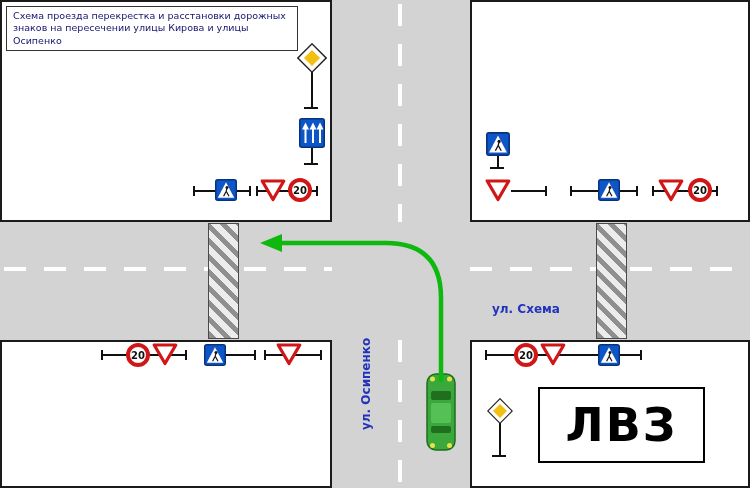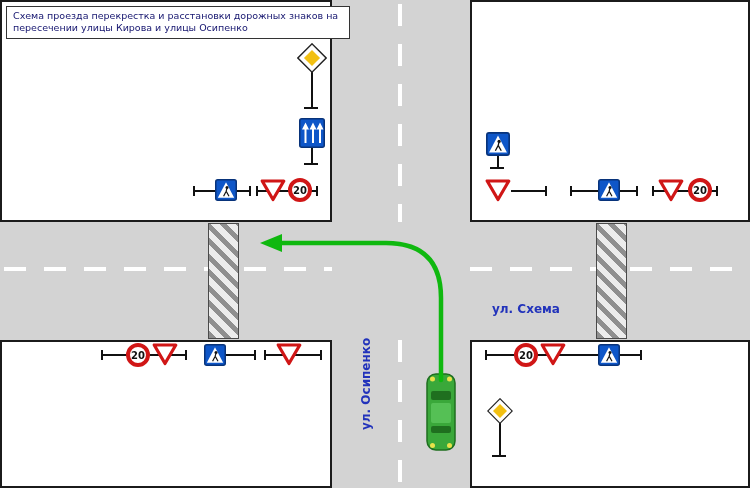--- a/index.html
+++ b/index.html
@@ -34,21 +34,21 @@
   .pole-v { position:absolute; width:2px;  background:#111; z-index:5; }
   .tick-v { position:absolute; width:2px;  height:10px; background:#111; z-index:5; }
   .tick-h { position:absolute; height:2px; width:14px;  background:#111; z-index:5; }
 
   .sign { position:absolute; z-index:6; display:block; }
 
   .c20 { position:absolute; z-index:6; width:24px; height:24px; border:4px solid #d01616;
          border-radius:50%; background:#fff; color:#111; font-size:10px; font-weight:bold;
          display:flex; align-items:center; justify-content:center; }
 
-  .title-box { position:absolute; left:6px; top:6px; width:344px; z-index:8;
+  .title-box { position:absolute; left:6px; top:6px; width:292px; z-index:8;
                border:1px solid #333; background:#fff; padding:3px 6px;
                font-size:9.5px; line-height:1.3; color:#14146e; }
 
   .street-label { position:absolute; color:#2233bb; font-weight:bold; font-size:12px;
                   z-index:6; white-space:nowrap; }
   .street-label-v { left:326px; top:383px; width:80px; text-align:center;
                     transform:rotate(-90deg); }
 
   .lvz { position:absolute; left:538px; top:387px; width:167px; height:76px; z-index:6;
          border:2px solid #000; background:#fff; display:flex; align-items:center;
@@ -211,20 +211,23 @@
       <use href="#sym-ped"></use>
     </svg>
   <div class="tick-v" style="left:640px; top:350px;"></div>
 
   <svg class="sign" style="left:487px; top:398px;" width="26" height="26">
       <use href="#sym-diamond"></use>
     </svg>
   <div class="pole-v" style="left:499px; top:423px; height:34px;"></div>
   <div class="tick-h" style="left:492px; top:455px;"></div>
 
+  <div class="lvz">
+    <span>ЛВЗ</span>
+  </div>
 
   <div class="street-label" style="left:492px; top:302px;">ул. Схема</div>
   <div class="street-label street-label-v">ул. Осипенко</div>
 
   <svg class="car" width="36" height="82">
       <use href="#sym-car"></use>
     </svg>
 
   <svg class="arrow-layer" viewBox="0 0 750 488">
     <path d="M441 380 L441 298 Q441 243 386 243 L280 243" fill="none" stroke="#0fb80f" stroke-width="4.5" stroke-linecap="round"></path>

